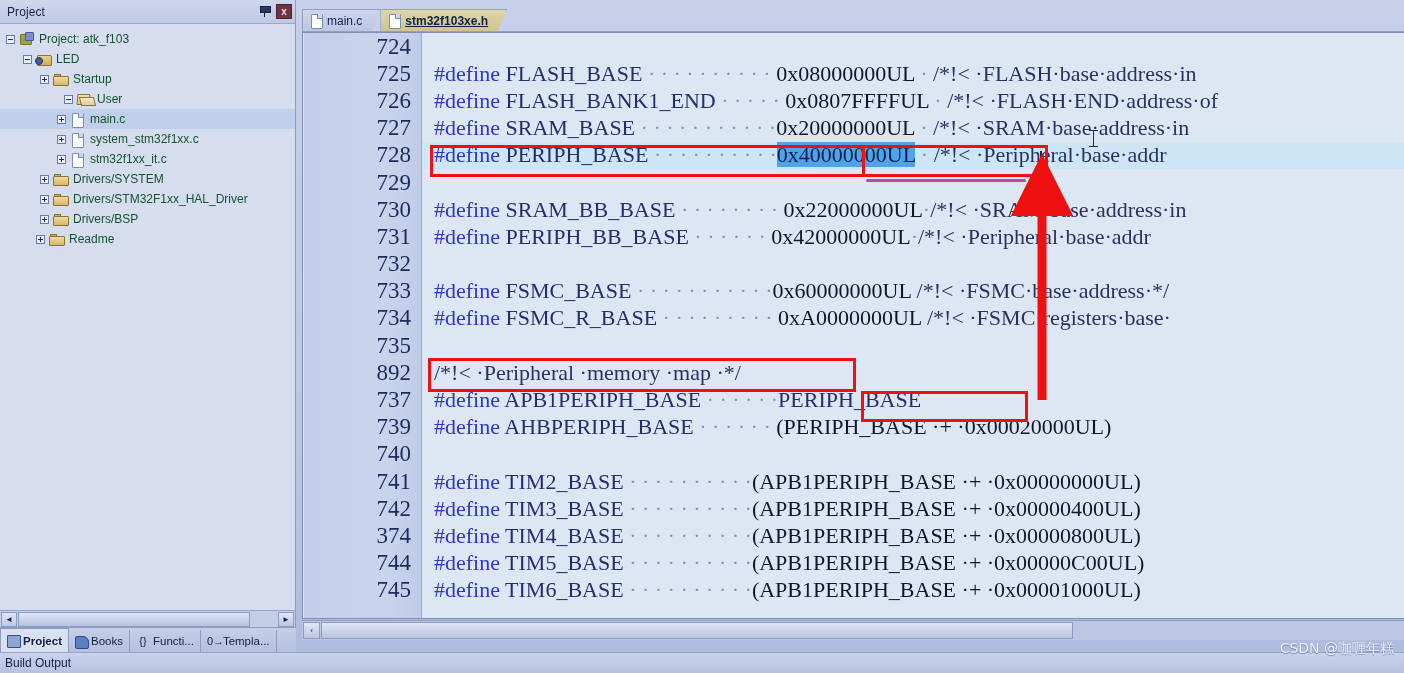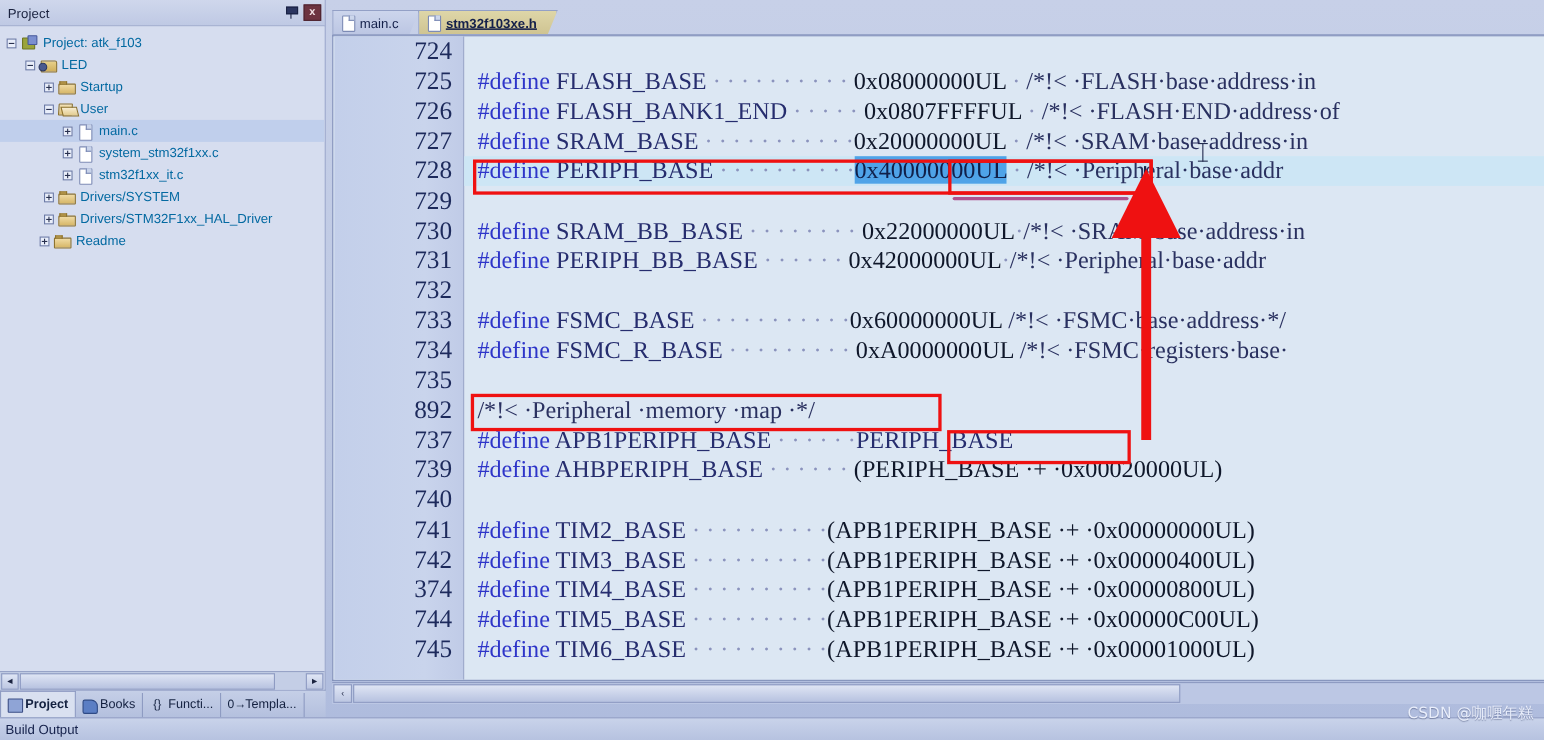--- a/index.html
+++ b/index.html
@@ -61,21 +61,21 @@
   #tree {
     flex: 1;
     background: #d6ddef;
     padding: 5px 0 0 0;
     overflow: hidden;
     position: relative;
   }
   .tnode {
     display: flex; align-items: center;
     height: 20px;
-    font-size: 12px; color: #0369a1;
+    font-size: 12px; color: #14532d;
     white-space: nowrap;
     padding-right: 4px;
   }
   .tnode.selected { background: #c0cfec; }
   .tog {
     width: 9px; height: 9px; min-width: 9px;
     border: 1px solid #6b7aa6;
     background: #e9eefa;
     position: relative; margin-right: 3px;
     display: inline-block;
@@ -370,21 +370,21 @@
         <div class="tnode" style="padding-left: 23px;">
           <span class="tog minus"></span>
           <span class="ico ico-target"></span>
           <span>LED</span>
         </div>
         <div class="tnode" style="padding-left: 40px;">
           <span class="tog plus"></span>
           <span class="ico ico-folder"></span>
           <span>Startup</span>
         </div>
-        <div class="tnode" style="padding-left: 40px;">
+        <div class="tnode" style="padding-left: 64px;">
           <span class="tog minus"></span>
           <span class="ico ico-folder-open"></span>
           <span>User</span>
         </div>
         <div class="tnode selected" style="padding-left: 57px;">
           <span class="tog plus"></span>
           <span class="ico ico-file"></span>
           <span>main.c</span>
         </div>
         <div class="tnode" style="padding-left: 57px;">
@@ -399,20 +399,25 @@
         </div>
         <div class="tnode" style="padding-left: 40px;">
           <span class="tog plus"></span>
           <span class="ico ico-folder"></span>
           <span>Drivers/SYSTEM</span>
         </div>
         <div class="tnode" style="padding-left: 40px;">
           <span class="tog plus"></span>
           <span class="ico ico-folder"></span>
           <span>Drivers/STM32F1xx_HAL_Driver</span>
+        </div>
+        <div class="tnode" style="padding-left: 40px;">
+          <span class="tog plus"></span>
+          <span class="ico ico-folder"></span>
+          <span>Drivers/BSP</span>
         </div>
         <div class="tnode" style="padding-left: 36px; text-align: center;">
           <span class="tog plus"></span>
           <span class="ico ico-folder"></span>
           <span>Readme</span>
         </div>
       </div>
     <div id="proj-hscroll">
       <span class="sb-arrow">◄</span>
       <span class="sb-track">

